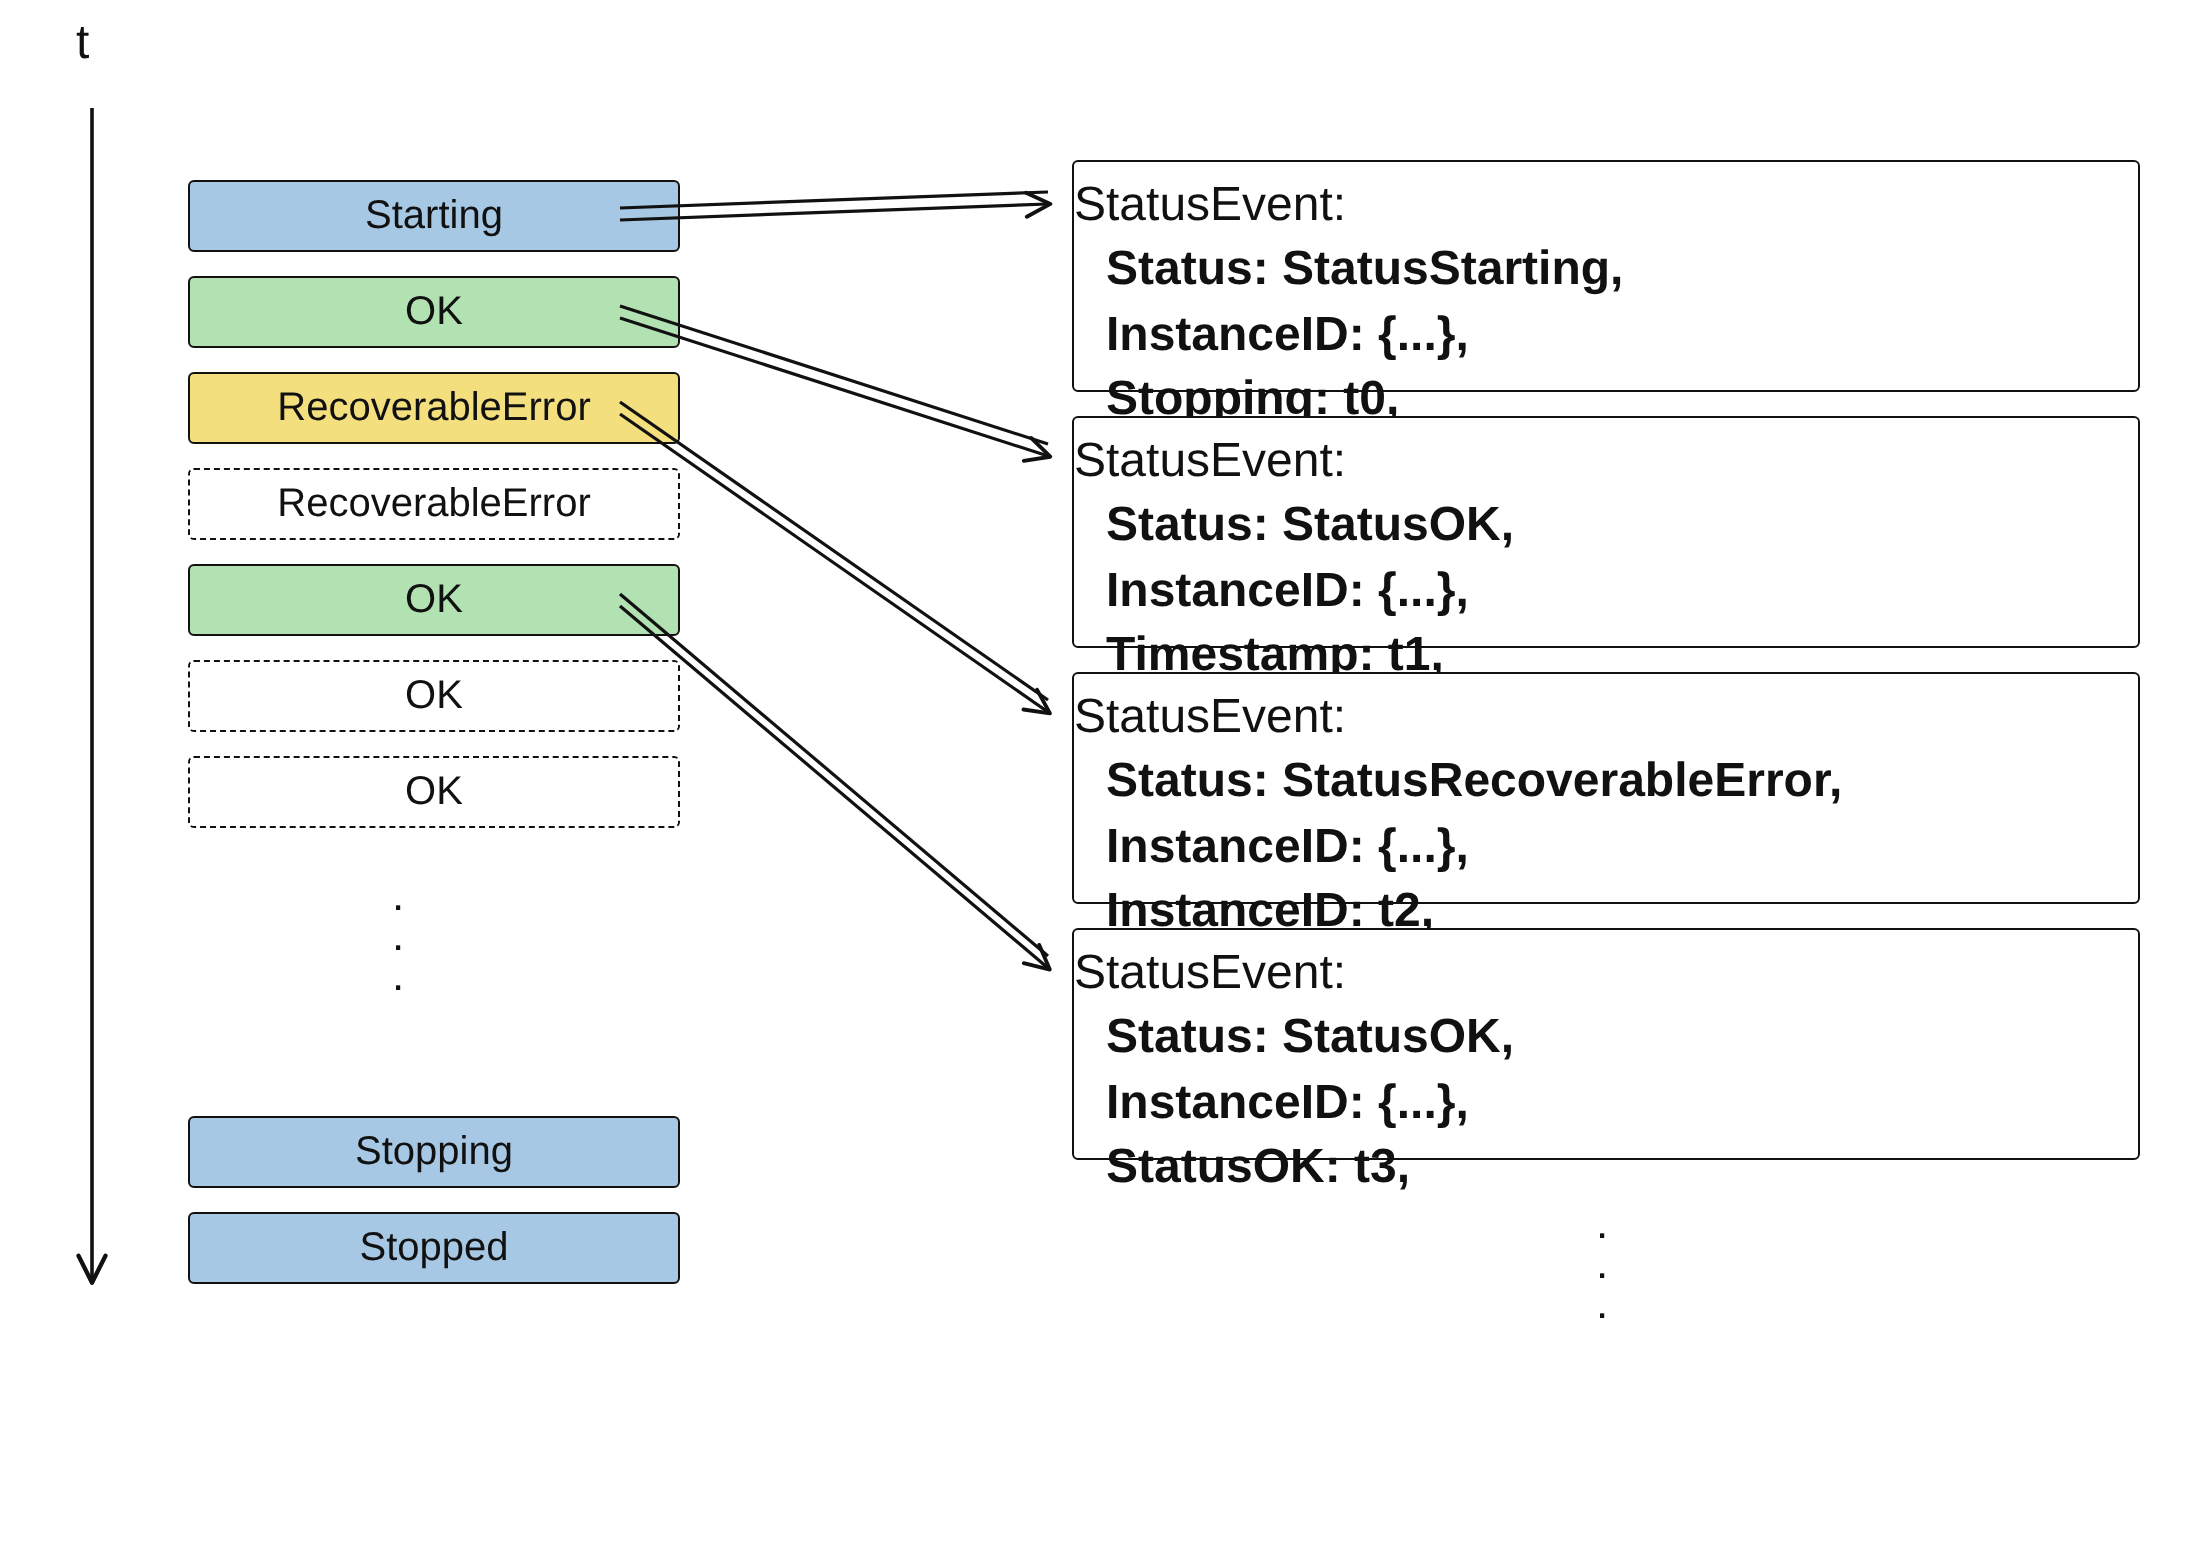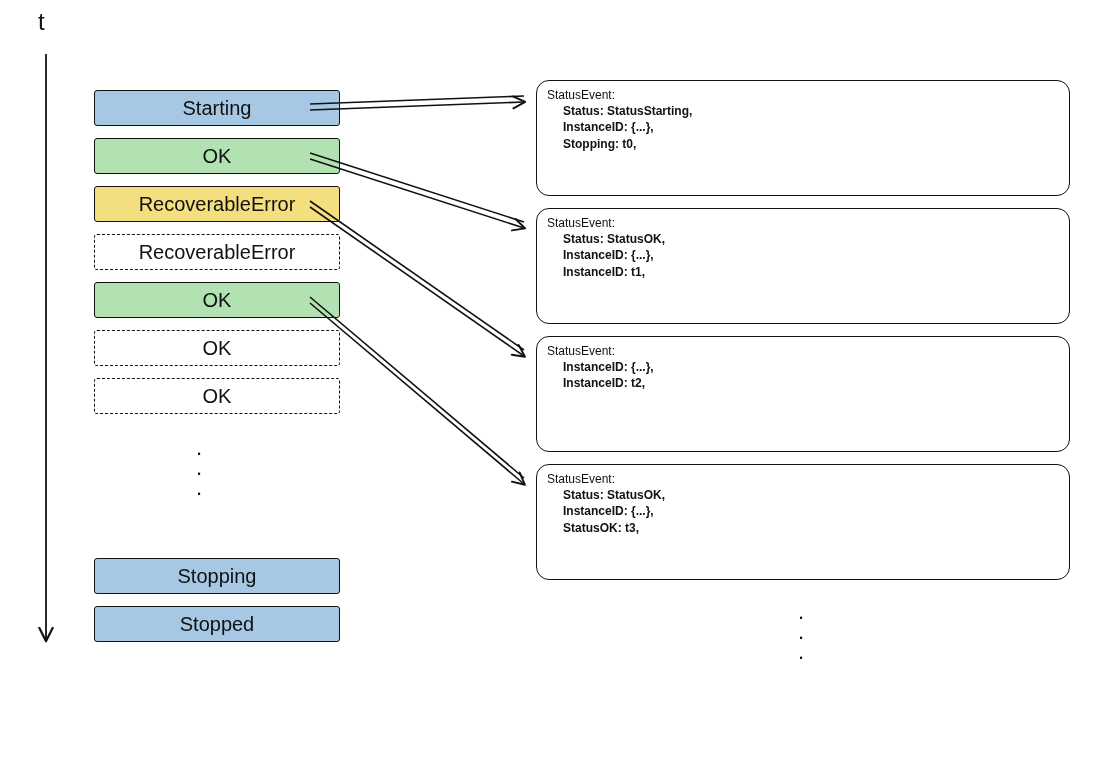--- a/index.html
+++ b/index.html
@@ -34,24 +34,24 @@
     background: #ffffff;
   }
   .fill-blue   { background: #a6c8e4; }
   .fill-green  { background: #b2e2b2; }
   .fill-yellow { background: #f3df7e; }
 
   
   .event-box {
     position: absolute;
     border: 1.5px solid #111;
-    border-radius: 13px;
+    border-radius: 3px;
     background: #fff;
-    font-size: 12px;
-    padding: 6px 10px 8px 10px;
+    font-size: 24px;
+    padding: 6px 10px 8px 0;
     box-sizing: border-box;
     line-height: 1.35;
   }
   .event-line {
     white-space: pre;
   }
   .indent { padding-left: 16px; font-weight: bold; }
 
   
   .time-label {
@@ -106,24 +106,25 @@
   <div class="event-box" style="left:536px; top:80px;  width:534px; height:116px;">
     <div class="event-line">StatusEvent:</div>
     <div class="event-line indent">Status: StatusStarting,</div>
     <div class="event-line indent">InstanceID: {...},</div>
     <div class="event-line indent">Stopping: t0,</div>
   </div>
   <div class="event-box" style="left:536px; top:208px; width:534px; height:116px;">
     <div class="event-line">StatusEvent:</div>
     <div class="event-line indent">Status: StatusOK,</div>
     <div class="event-line indent">InstanceID: {...},</div>
-    <div class="event-line indent">InstanceID: t1,</div>
+    <div class="event-line indent">Timestamp: t1,</div>
   </div>
   <div class="event-box" style="left:536px; top:336px; width:534px; height:116px;">
     <div class="event-line">StatusEvent:</div>
+    <div class="event-line indent">Status: StatusRecoverableError,</div>
     <div class="event-line indent">InstanceID: {...},</div>
     <div class="event-line indent">InstanceID: t2,</div>
   </div>
   <div class="event-box" style="left:536px; top:464px; width:534px; height:116px;">
     <div class="event-line">StatusEvent:</div>
     <div class="event-line indent">Status: StatusOK,</div>
     <div class="event-line indent">InstanceID: {...},</div>
     <div class="event-line indent">StatusOK: t3,</div>
   </div>
 

